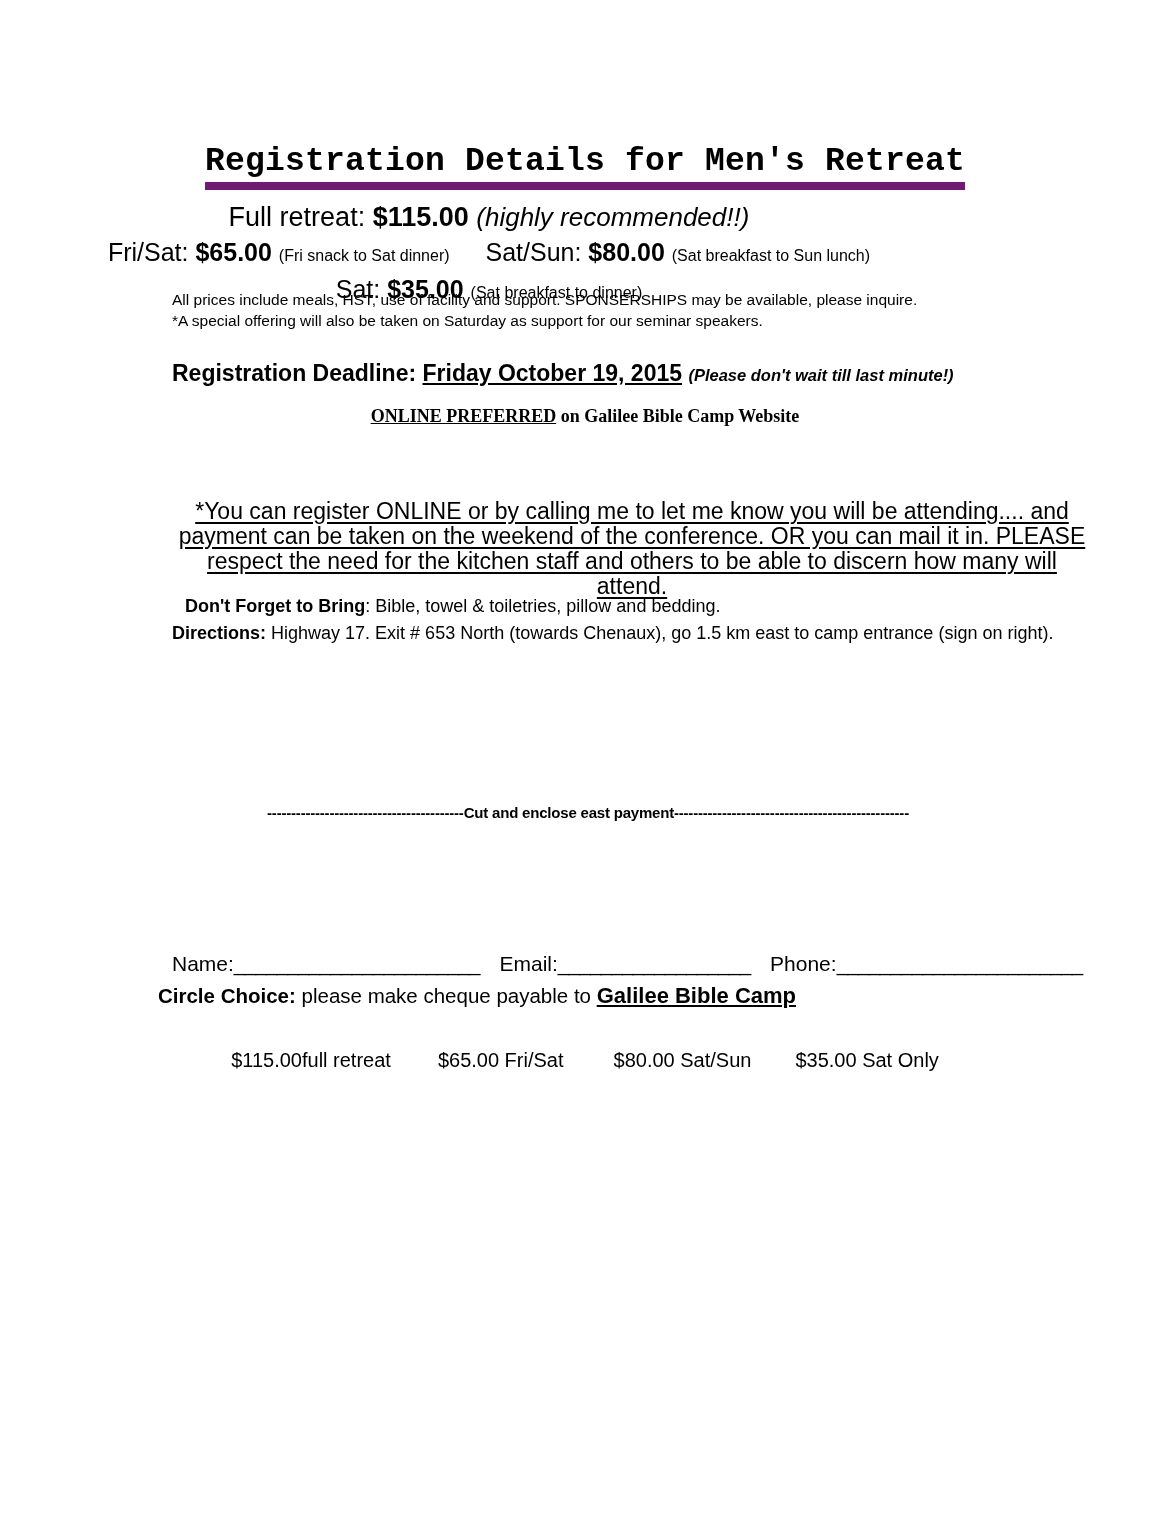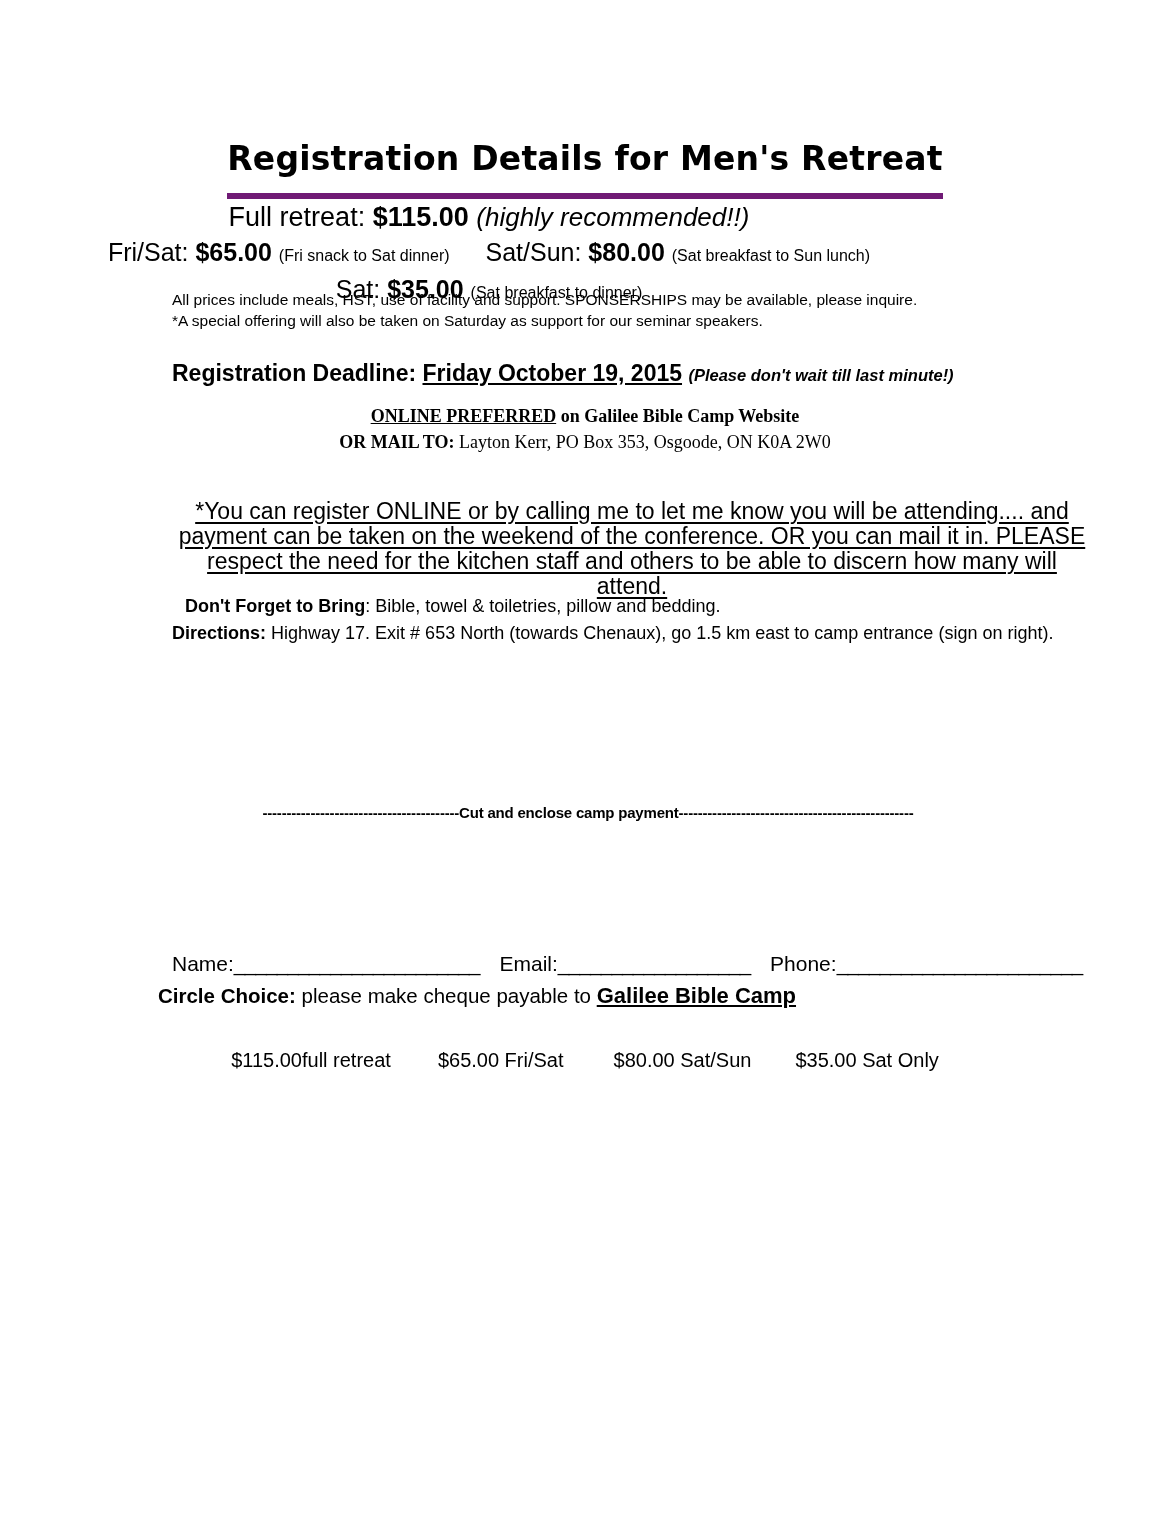--- a/index.html
+++ b/index.html
@@ -31,22 +31,23 @@
     width: 1170px;
     text-align: center;
     font-family: "DejaVu Sans", sans-serif;
     font-weight: bold;
     font-size: 33px;
     letter-spacing: 0.2px;
     line-height: 40px;
   }
   .doc-title span {
     display: inline-block;
-    border-bottom: 6px solid #701a75;
-    padding-bottom: 14px;
+    border-bottom: 8px solid #701a75;
+    padding-bottom: 0;
+    font-family: Liberation Mono, monospace;
   }
 
   
   .price-block {
     position: absolute;
     left: 0;
     top: 200px;
     width: 978px;
     text-align: center;
   }
@@ -256,40 +257,36 @@
     <span>Registration Deadline:</span>
     <span class="u">Friday October 19, 2015</span>
     <span class="small-i">(Please don't wait till last minute!)</span>
   </div>
 
   <div class="contact">
     <div>
       <span class="u">ONLINE PREFERRED</span>
       <b>on Galilee Bible Camp Website</b>
     </div>
-    <div>
-      <b>OR MAIL TO:</b>
-      <span>Layton Kerr, PO Box 353, Osgoode, ON K0A 2W0</span>
-    </div>
   </div>
 
   <div class="note-para">
     <u>*You can register ONLINE or by calling me to let me know you will be attending.... and payment can be taken on the weekend of the conference. OR you can mail it in. PLEASE respect the need for the kitchen staff and others to be able to discern how many will attend.</u>
   </div>
 
   <div class="bring">
     <b>Don't Forget to Bring</b><span>: Bible, towel &amp; toiletries, pillow and bedding.</span>
   </div>
 
   <div class="directions">
     <b>Directions:</b>
     <span>Highway 17. Exit # 653 North (towards Chenaux), go 1.5 km east to camp entrance (sign on right).</span>
   </div>
 
-  <div class="cut-line"><span>-----------------------------------------</span><span>Cut and enclose camp payment</span><span>-------------------------------------------------</span></div>
+  <div class="cut-line"><span>-----------------------------------------</span><span>Cut and enclose east payment</span><span>-------------------------------------------------</span></div>
 
   <div class="form-row">
     <span>Name:</span><span class="blank-name">_______________________</span><span class="sp-sm"></span><span>Email:</span><span class="blank-name">__________________</span><span class="sp-sm"></span><span>Phone:</span><span class="blank-name">_______________________</span>
   </div>
 
   <div class="circle-choice">
     <b>Circle Choice:</b>
     <span>please make cheque payable to</span>
     <span class="camp">Galilee Bible Camp</span>
   </div>

